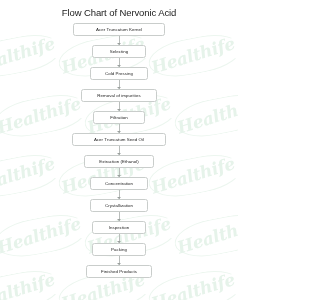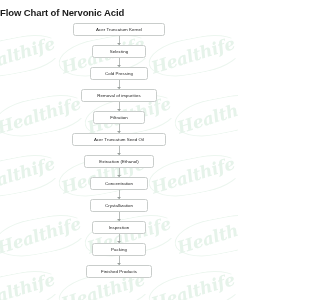--- a/index.html
+++ b/index.html
@@ -59,23 +59,23 @@
 
   
   #chart-root {
     position: relative;
     z-index: 2;
     width: 238px;
     height: 300px;
   }
 
   #chart-title {
-    text-align: left;
+    text-align: center;
     font-size: 9.5px;
-    font-weight: bold;
+    font-weight: normal;
     color: #1b1b1b;
     letter-spacing: -0.1px;
     padding-top: 7px;
     margin: 0;
   }
 
   #flow {
     margin-top: 5px;
     display: flex;
     flex-direction: column;

